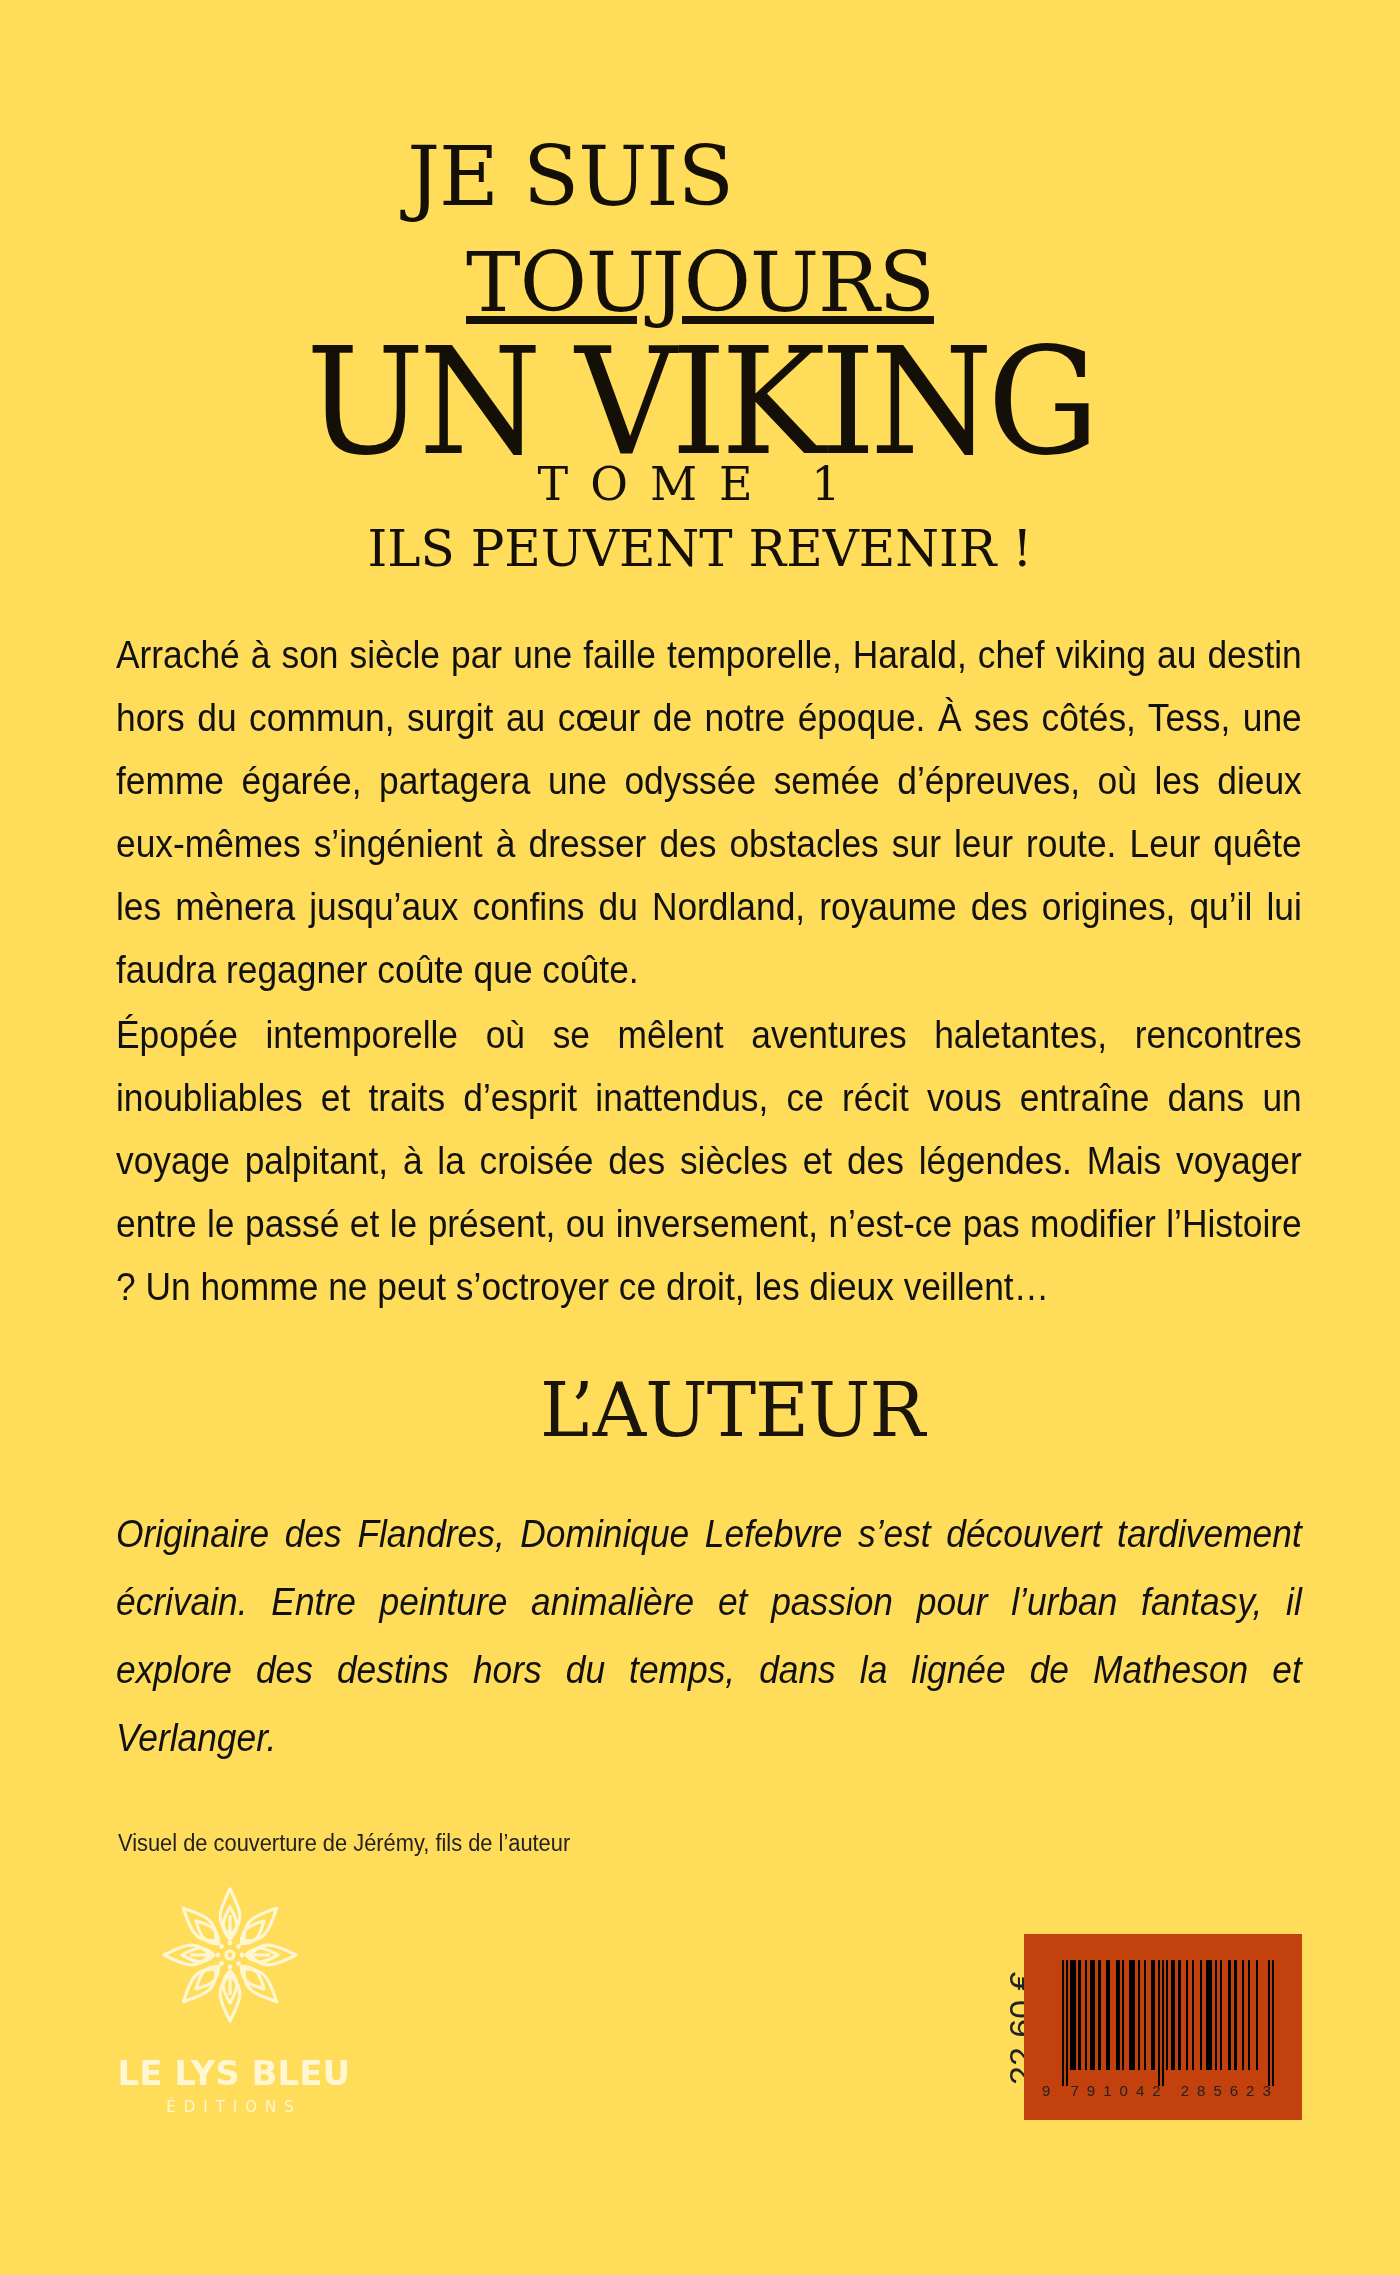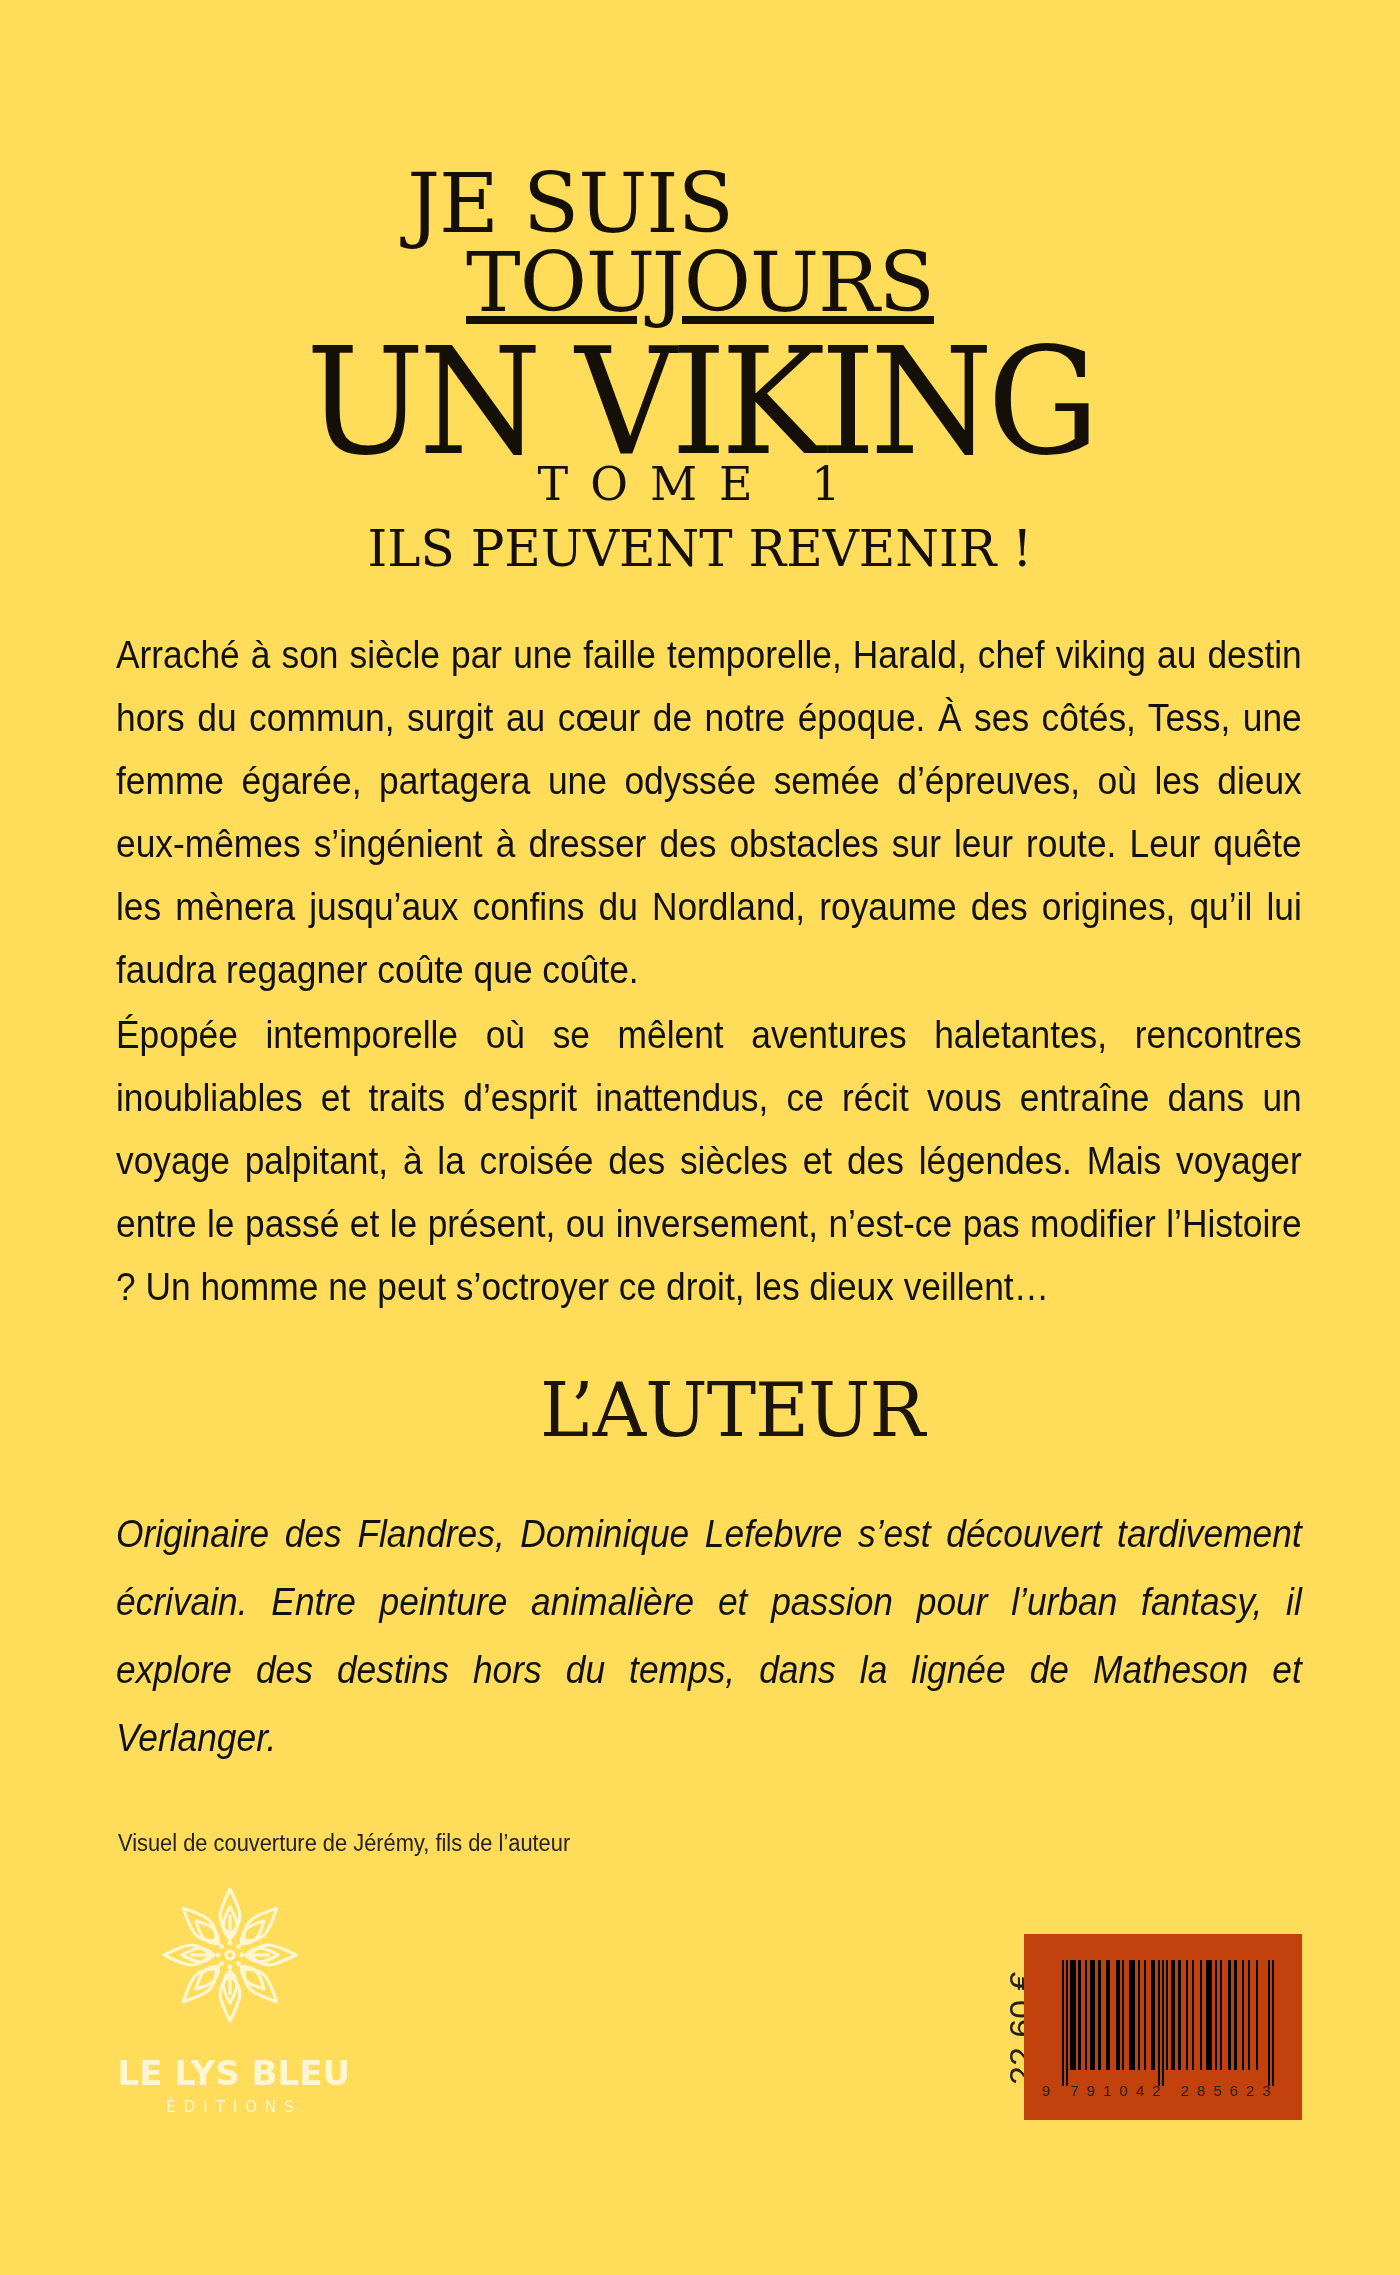--- a/index.html
+++ b/index.html
@@ -3,21 +3,21 @@
 <meta charset="utf-8">
 <style>
   html, body { margin: 0; padding: 0; }
   body {
     width: 1400px; height: 2275px;
     background: #FFDC5A;
     position: relative; overflow: hidden;
     color: #111;
   }
   .title-block { position: absolute; left: 0; width: 1400px; text-align: center; font-family: "DejaVu Serif", serif; color: #141008; }
-  .t1 { position: absolute; top: 159px; left: 0; width: 1140px; text-align: center; font-size: 82px; line-height: 90px; letter-spacing: -1px; font-weight: 300; }
+  .t1 { position: absolute; top: 132px; left: 0; width: 1140px; text-align: center; font-size: 82px; line-height: 90px; letter-spacing: -1px; font-weight: 300; }
   .t2 { position: absolute; top: 238px; left: 0; width: 1400px; text-align: center; font-size: 82px; line-height: 90px; letter-spacing: -1px; text-decoration: underline; }
   .t3 { position: absolute; top: 332px; left: 0; width: 1400px; text-align: center; font-size: 148px; line-height: 140px; letter-spacing: -6px; transform: scaleX(0.95); }
   .t4 { position: absolute; top: 458px; left: 0; width: 1400px; text-align: center; font-size: 46px; line-height: 52px; letter-spacing: 22px; box-sizing: border-box; }
   .t5 { position: absolute; top: 521px; left: 0; width: 1400px; text-align: center; font-size: 50px; line-height: 56px; letter-spacing: 0px; }
 
   .blurb {
     position: absolute; left: 116px; width: 1186px;
     font-family: "Liberation Sans", sans-serif;
     font-size: 38px; line-height: 63px;
     text-align: justify; color: #111;

